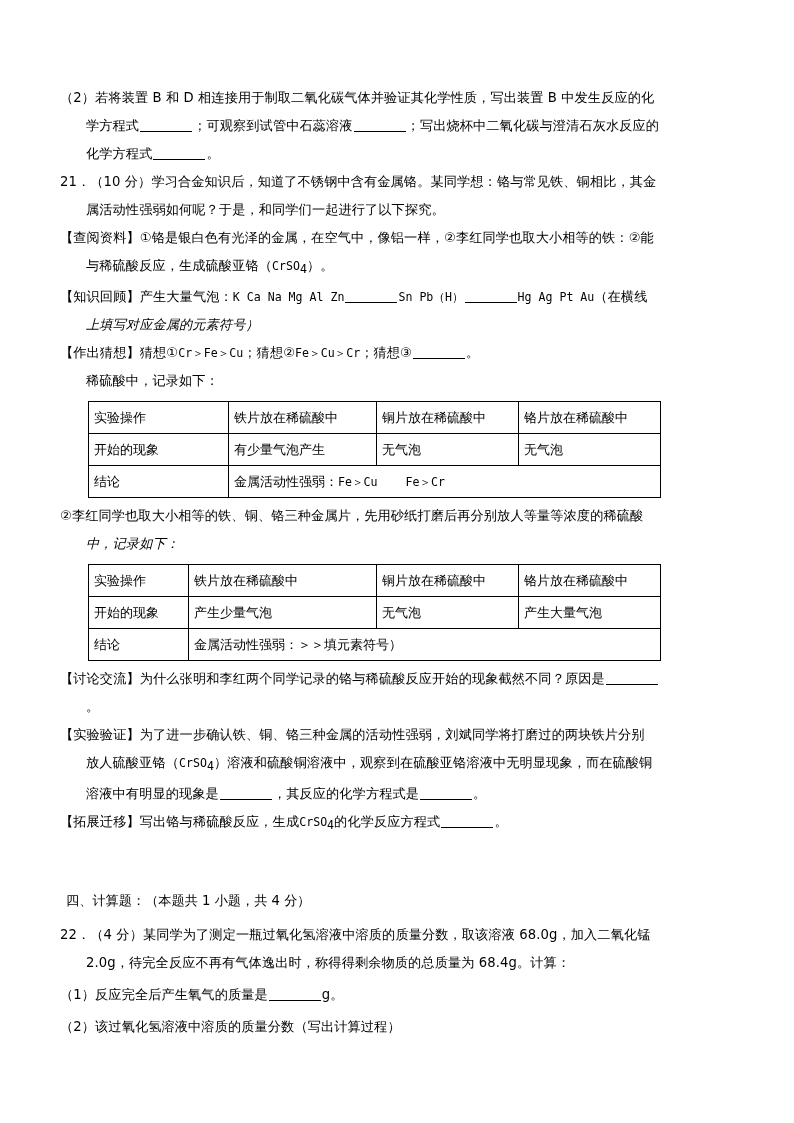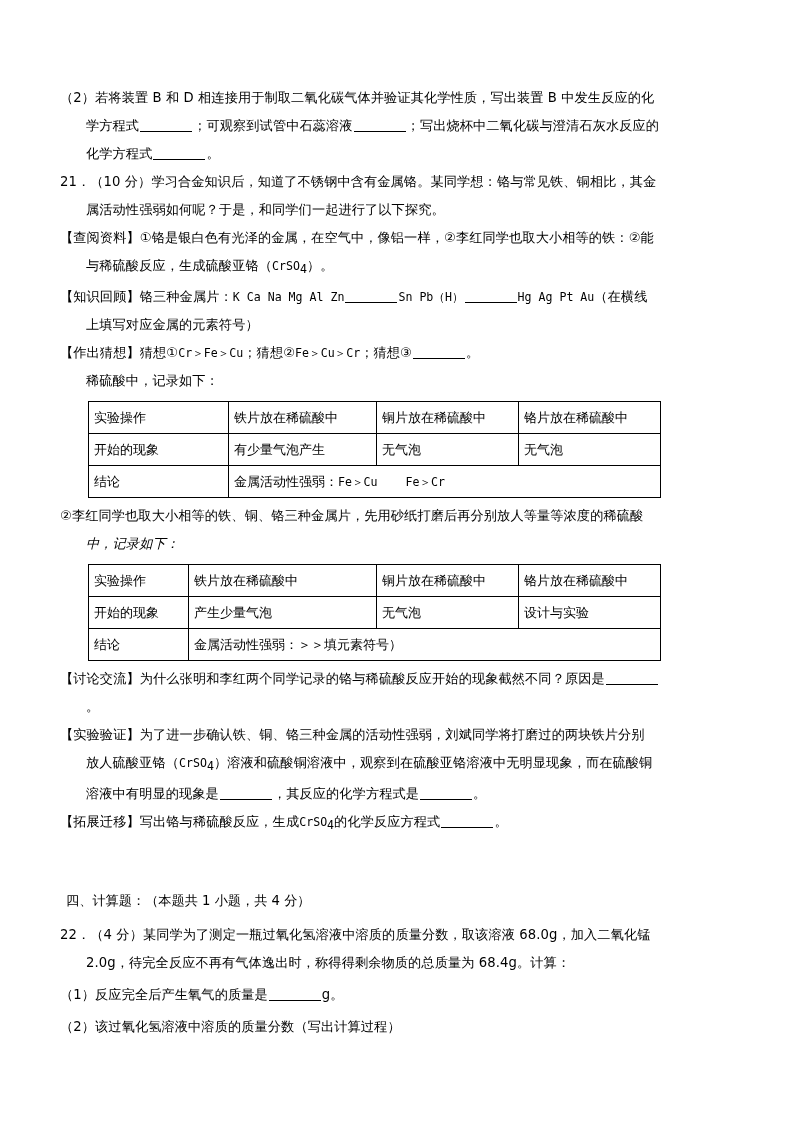--- a/index.html
+++ b/index.html
@@ -109,23 +109,23 @@
     <p class="para" style="padding-left:26px;">属活动性强弱如何呢？于是，和同学们一起进行了以下探究。</p>
 
     <p class="para">
       <span>【查阅资料】</span><span>①铬是银白色有光泽的金属，在空气中，像铝一样，②李红同学也取大小相等的铁：②能</span>
     </p>
     <p class="para" style="padding-left:26px;">
       <span>与稀硫酸反应，生成硫酸亚铬（</span><span class="lat">CrSO</span><span class="lat sub">4</span><span>）。</span>
     </p>
 
     <p class="para">
-      <span>【知识回顾】</span><span>铬三种金属片：</span><span class="lat">K Ca Na Mg Al Zn</span><span class="blank"></span><span class="lat">Sn Pb（H）</span><span class="blank"></span><span class="lat">Hg Ag Pt Au</span><span>（在横线</span>
-    </p>
-    <p class="para" style="padding-left:26px;">上填写对应金属的元素符号）</p>
+      <span>【知识回顾】</span><span>产生大量气泡：</span><span class="lat">K Ca Na Mg Al Zn</span><span class="blank"></span><span class="lat">Sn Pb（H）</span><span class="blank"></span><span class="lat">Hg Ag Pt Au</span><span>（在横线</span>
+    </p>
+    <p class="para" style="padding-left:26px;font-style:italic;">上填写对应金属的元素符号）</p>
 
     <p class="para">
       <span>【作出猜想】</span><span>猜想①</span><span class="lat">Cr＞Fe＞Cu</span><span>；猜想②</span><span class="lat">Fe＞Cu＞Cr</span><span>；猜想③</span><span class="blank"></span><span>。</span>
     </p>
 
     <p class="para" style="padding-left:26px;">稀硫酸中，记录如下：</p>
 
     <table class="exp t1">
       <colgroup>
           <col class="c1">
@@ -169,21 +169,21 @@
         <tr>
           <td>实验操作</td>
           <td>铁片放在稀硫酸中</td>
           <td>铜片放在稀硫酸中</td>
           <td>铬片放在稀硫酸中</td>
         </tr>
         <tr>
           <td>开始的现象</td>
           <td>产生少量气泡</td>
           <td>无气泡</td>
-          <td>设计与实验</td>
+          <td>产生大量气泡</td>
         </tr>
         <tr>
           <td>结论</td>
           <td colspan="3">金属活动性强弱：＞＞填元素符号）</td>
         </tr>
       </tbody>
     </table>
 
     <p class="para">
       <span>【讨论交流】</span><span>为什么张明和李红两个同学记录的铬与稀硫酸反应开始的现象截然不同？原因是</span><span class="blank"></span>

